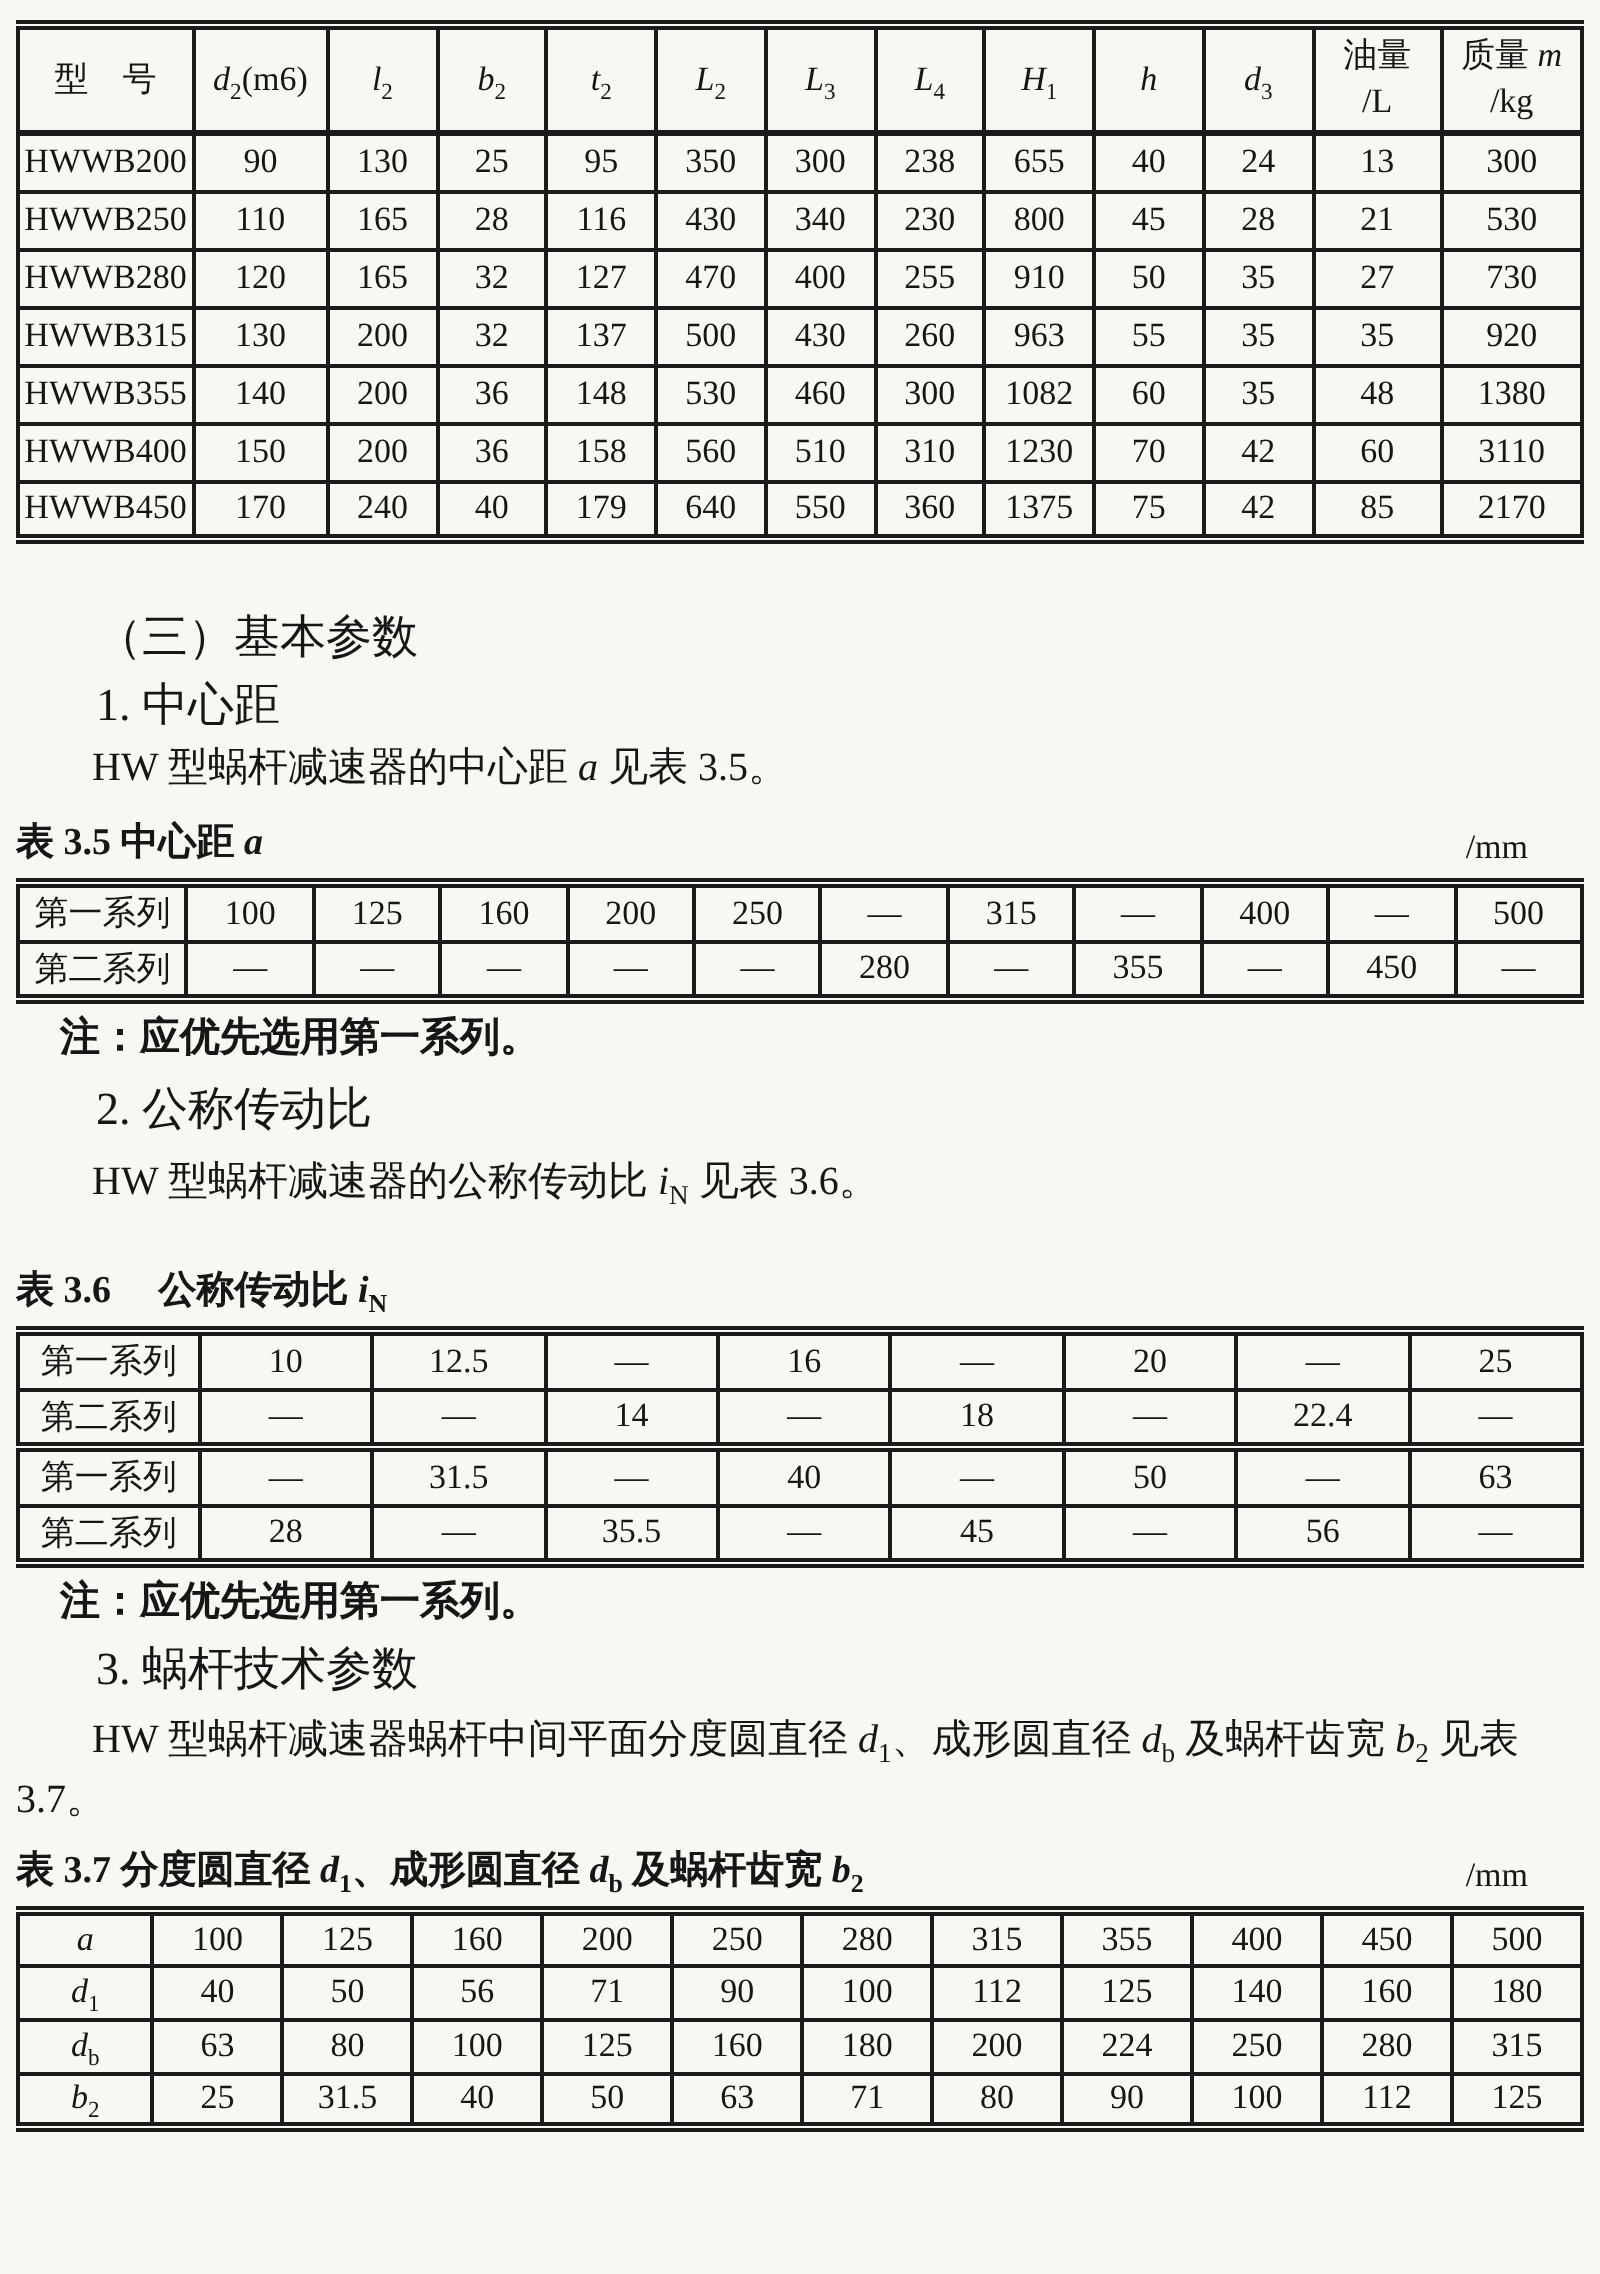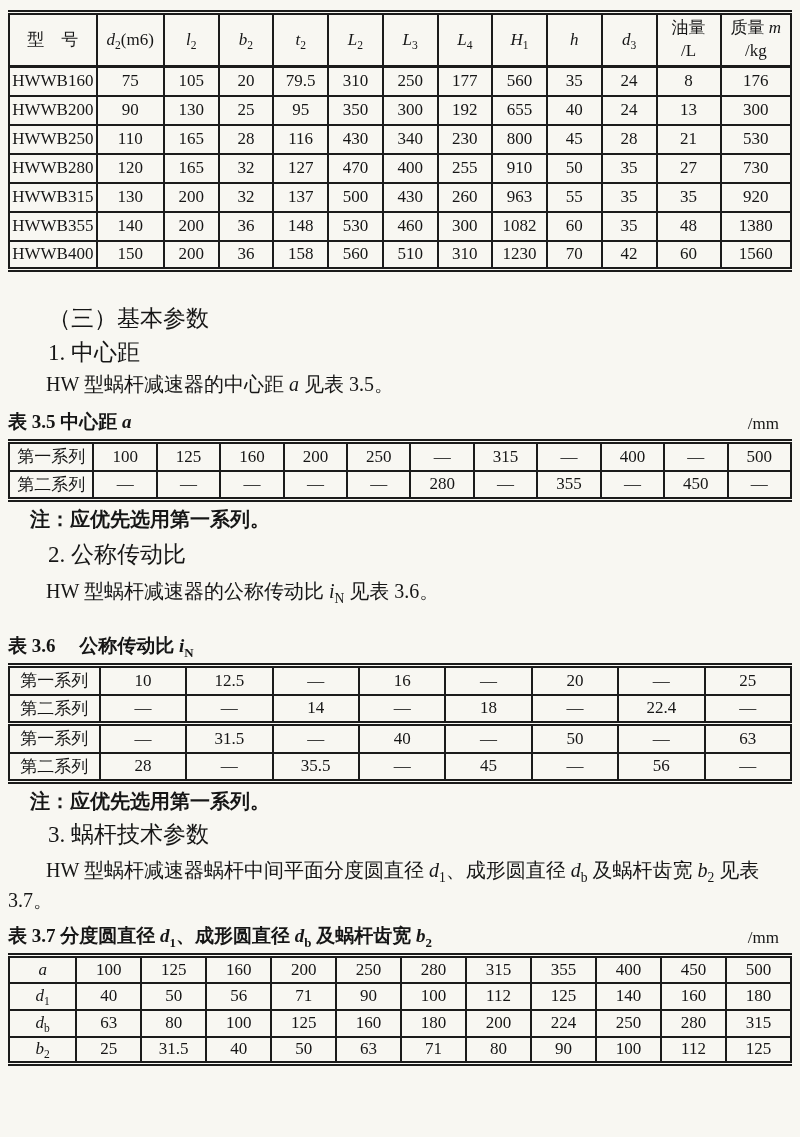--- a/index.html
+++ b/index.html
@@ -57,21 +57,21 @@
   #tbl-37 td:first-child{width:8.6%;}
 
   
   .heading{font-size:23px;line-height:26px;margin-left:40px;}
   .para{font-size:20px;line-height:30px;text-indent:38px;margin:0;}
   .caption{
     position:relative;text-align:left;
     font-weight:bold;font-size:19px;line-height:24px;
   }
   .caption .unit{
-    position:absolute;right:13px;top:2px;
+    position:absolute;right:28px;top:2px;
     font-weight:normal;font-size:17px;
   }
   .note{font-size:20px;line-height:20px;margin-left:22px;font-weight:bold;}
 
   
   #heading-basic{margin-top:34px;}
   #heading-1{margin-top:8px;}
   #para-1{margin-top:3px;}
   #cap-35{margin-top:11px;}
   #tbl-35{margin-top:5px;}
@@ -104,43 +104,28 @@
           <th><i>L</i><sub>4</sub></th>
           <th><i>H</i><sub>1</sub></th>
           <th><i>h</i></th>
           <th><i>d</i><sub>3</sub></th>
           <th>油量<br>/L</th>
           <th>质量 <i>m</i><br>/kg</th>
         </tr>
       </thead>
       <tbody>
         <tr>
-          <td>HWWB160</td>
-          <td>75</td>
-          <td>105</td>
-          <td>20</td>
-          <td>79.5</td>
-          <td>310</td>
-          <td>250</td>
-          <td>177</td>
-          <td>560</td>
-          <td>35</td>
-          <td>24</td>
-          <td>8</td>
-          <td>176</td>
-        </tr>
-        <tr>
           <td>HWWB200</td>
           <td>90</td>
           <td>130</td>
           <td>25</td>
           <td>95</td>
           <td>350</td>
           <td>300</td>
-          <td>192</td>
+          <td>238</td>
           <td>655</td>
           <td>40</td>
           <td>24</td>
           <td>13</td>
           <td>300</td>
         </tr>
         <tr>
           <td>HWWB250</td>
           <td>110</td>
           <td>165</td>
@@ -206,21 +191,36 @@
           <td>200</td>
           <td>36</td>
           <td>158</td>
           <td>560</td>
           <td>510</td>
           <td>310</td>
           <td>1230</td>
           <td>70</td>
           <td>42</td>
           <td>60</td>
-          <td>1560</td>
+          <td>3110</td>
+        </tr>
+        <tr>
+          <td>HWWB450</td>
+          <td>170</td>
+          <td>240</td>
+          <td>40</td>
+          <td>179</td>
+          <td>640</td>
+          <td>550</td>
+          <td>360</td>
+          <td>1375</td>
+          <td>75</td>
+          <td>42</td>
+          <td>85</td>
+          <td>2170</td>
         </tr>
       </tbody>
     </table>
 
   <div id="heading-basic" class="heading">（三）基本参数</div>
 
   <div id="heading-1" class="heading">1. 中心距</div>
 
   <p id="para-1" class="para">HW 型蜗杆减速器的中心距 <i>a</i> 见表 3.5。</p>
 

